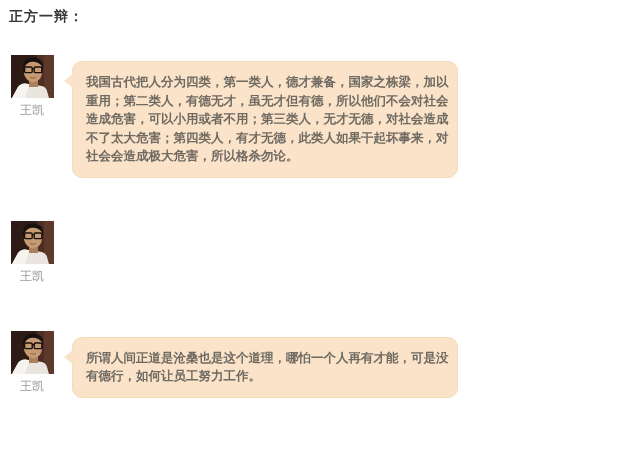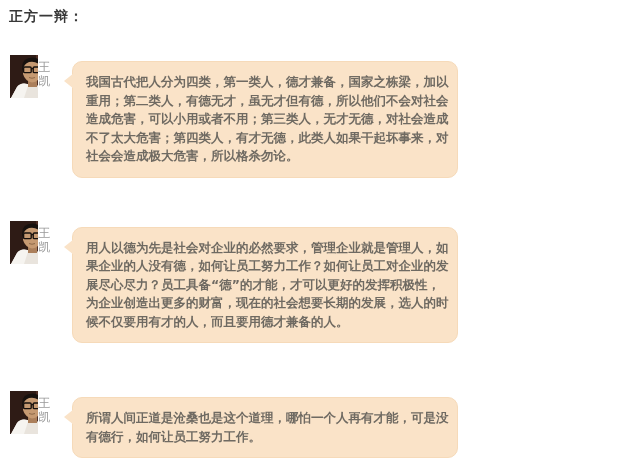--- a/index.html
+++ b/index.html
@@ -24,22 +24,22 @@
 
   .row { display: flex; align-items: flex-start; }
   .row-1 { margin-top: 31px; }
   .row-2 { margin-top: 43px; }
   .row-3 { margin-top: 48px; }
 
   .avatar-col {
     width: 44px;
     flex: 0 0 44px;
     display: flex;
-    flex-direction: row;
-    align-items: flex-start;
+    flex-direction: column;
+    align-items: center;
   }
   .avatar {
     width: 43px; height: 43px;
     overflow: hidden;
     display: block;
     background: #2e1b15;
   }
   .avatar svg { display: block; width: 43px; height: 43px; }
   .speaker-name {
     margin-top: 5px;
@@ -120,24 +120,20 @@
 
     <div class="row row-2">
       <div class="avatar-col">
         <span class="avatar">
           <svg viewBox="0 0 43 43">
               <use href="#avatar-wangkai"></use>
             </svg>
         </span>
         <span class="speaker-name">王凯</span>
       </div>
-      <div class="bubble">
-        <span class="bubble-tail"></span>
-        <p class="bubble-text">用人以德为先是社会对企业的必然要求，管理企业就是管理人，如果企业的人没有德，如何让员工努力工作？如何让员工对企业的发展尽心尽力？员工具备“德”的才能，才可以更好的发挥积极性，为企业创造出更多的财富，现在的社会想要长期的发展，选人的时候不仅要用有才的人，而且要用德才兼备的人。</p>
-      </div>
     </div>
 
     <div class="row row-3">
       <div class="avatar-col">
         <span class="avatar">
           <svg viewBox="0 0 43 43">
               <use href="#avatar-wangkai"></use>
             </svg>
         </span>
         <span class="speaker-name">王凯</span>

